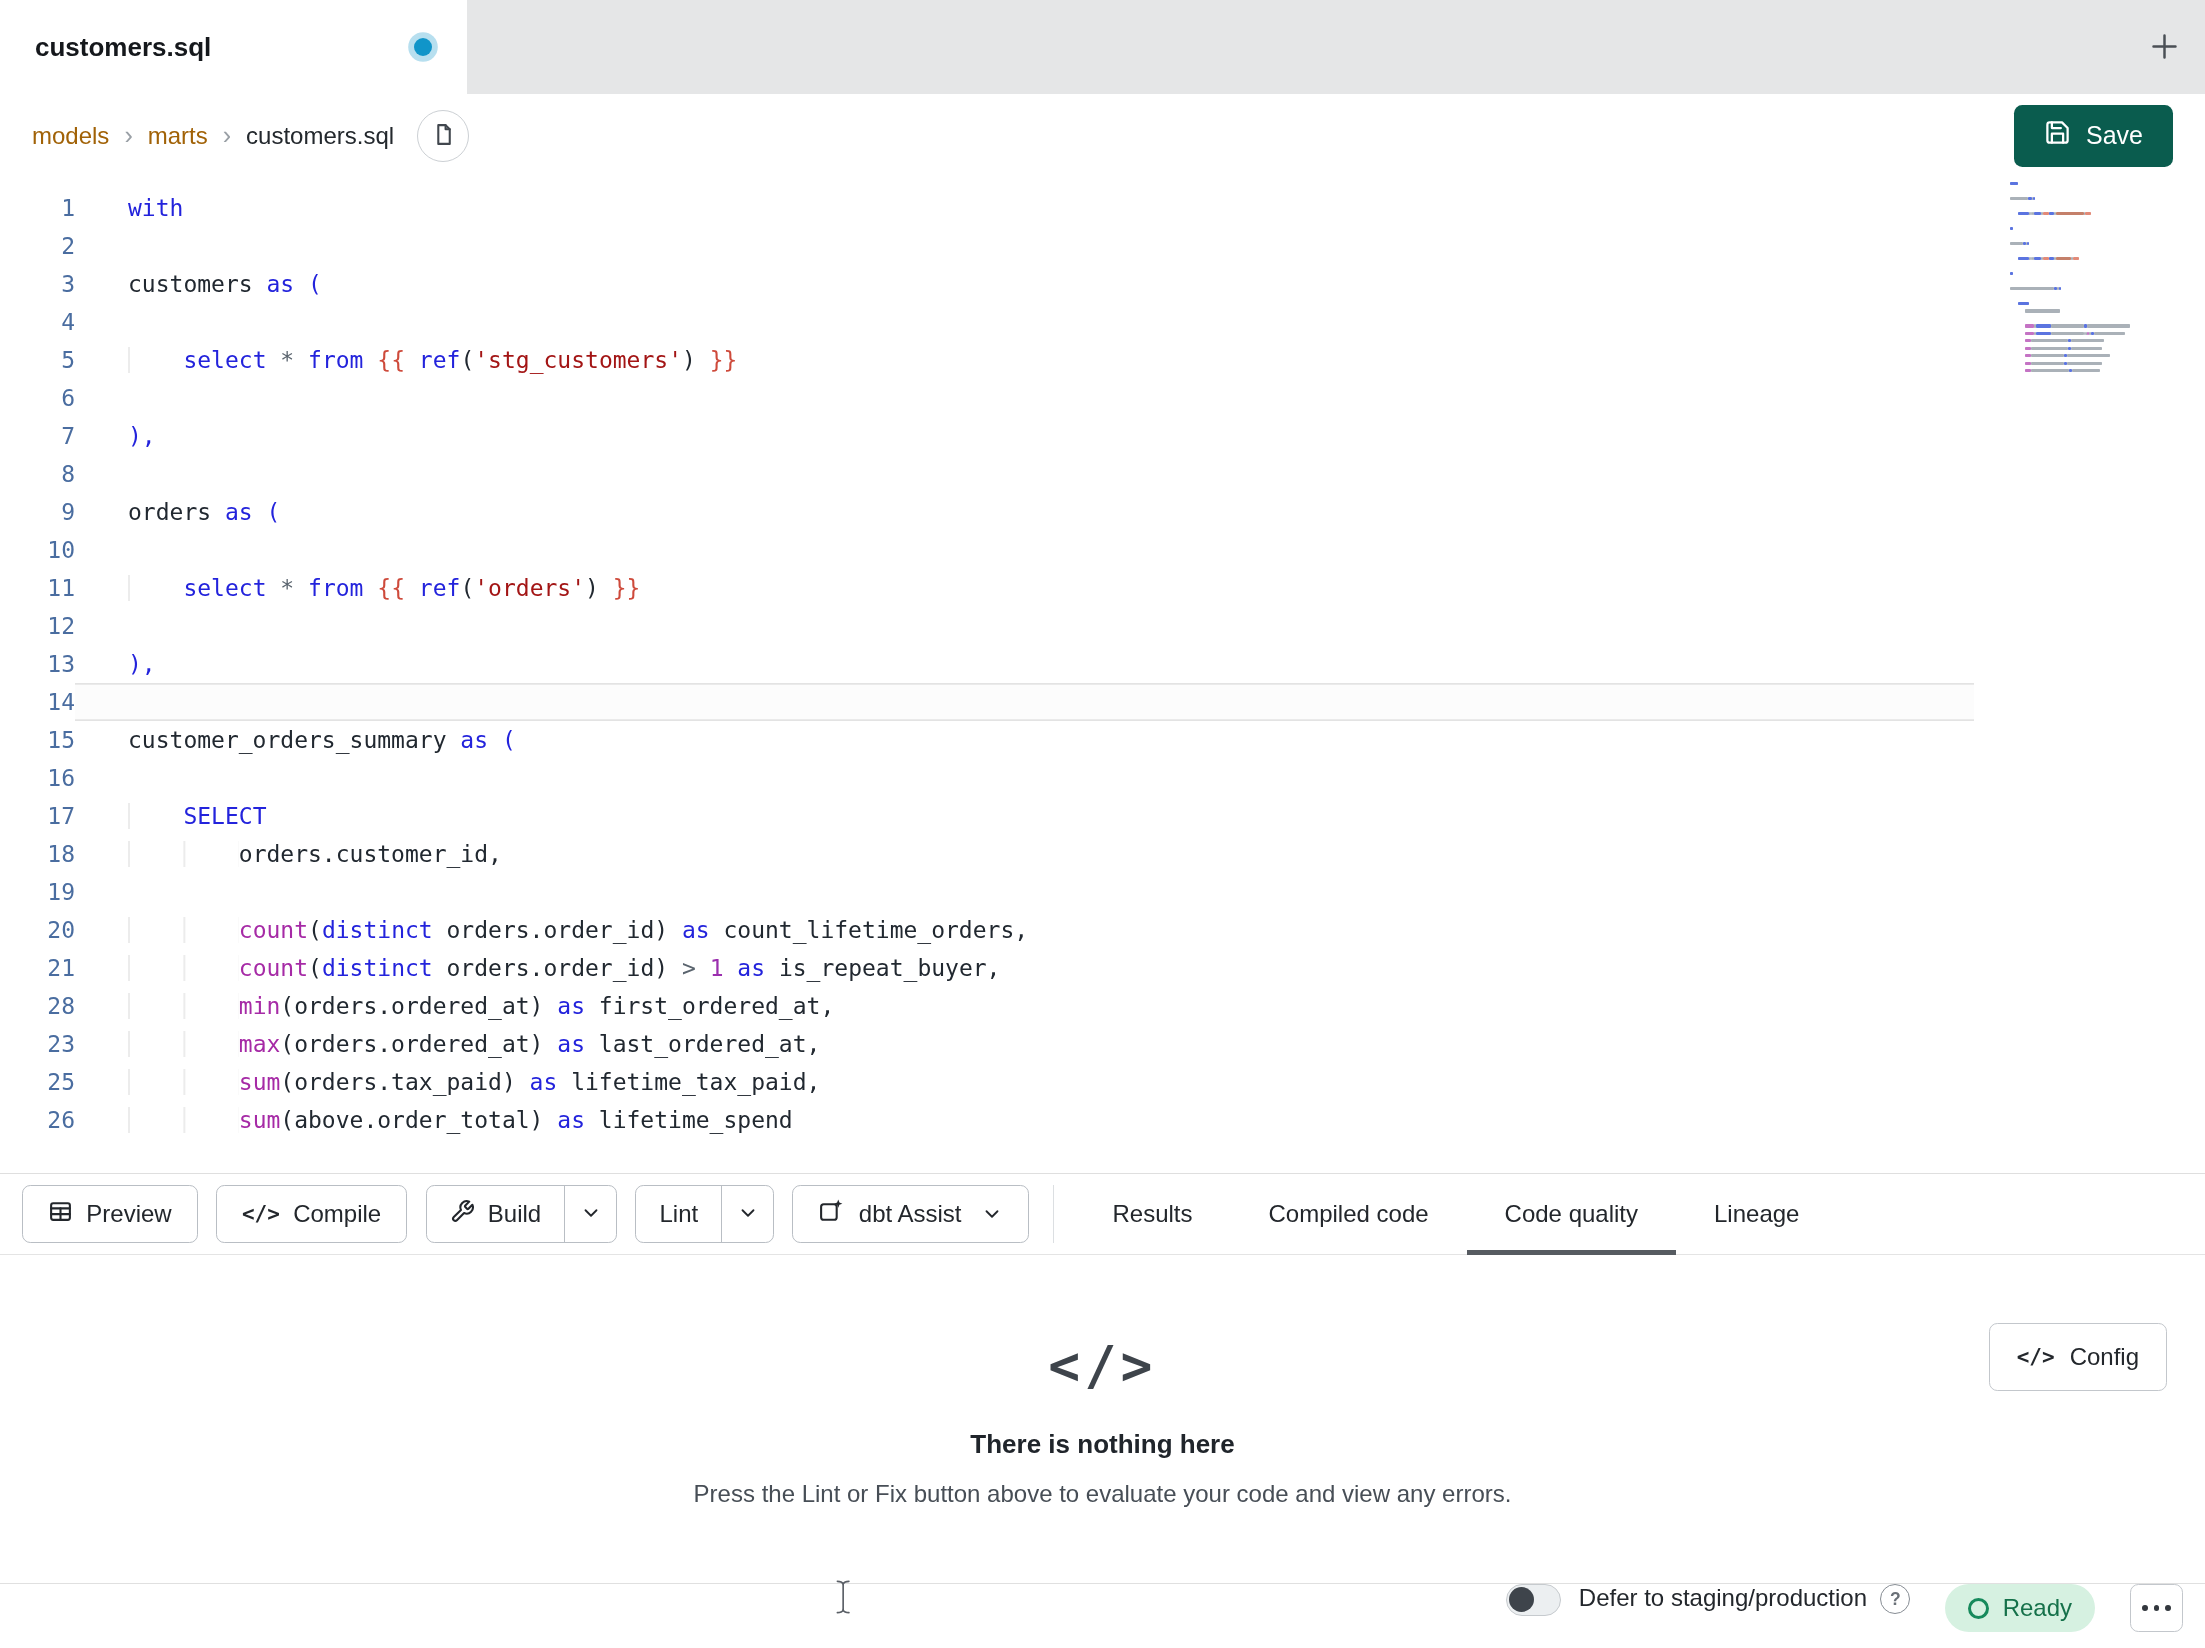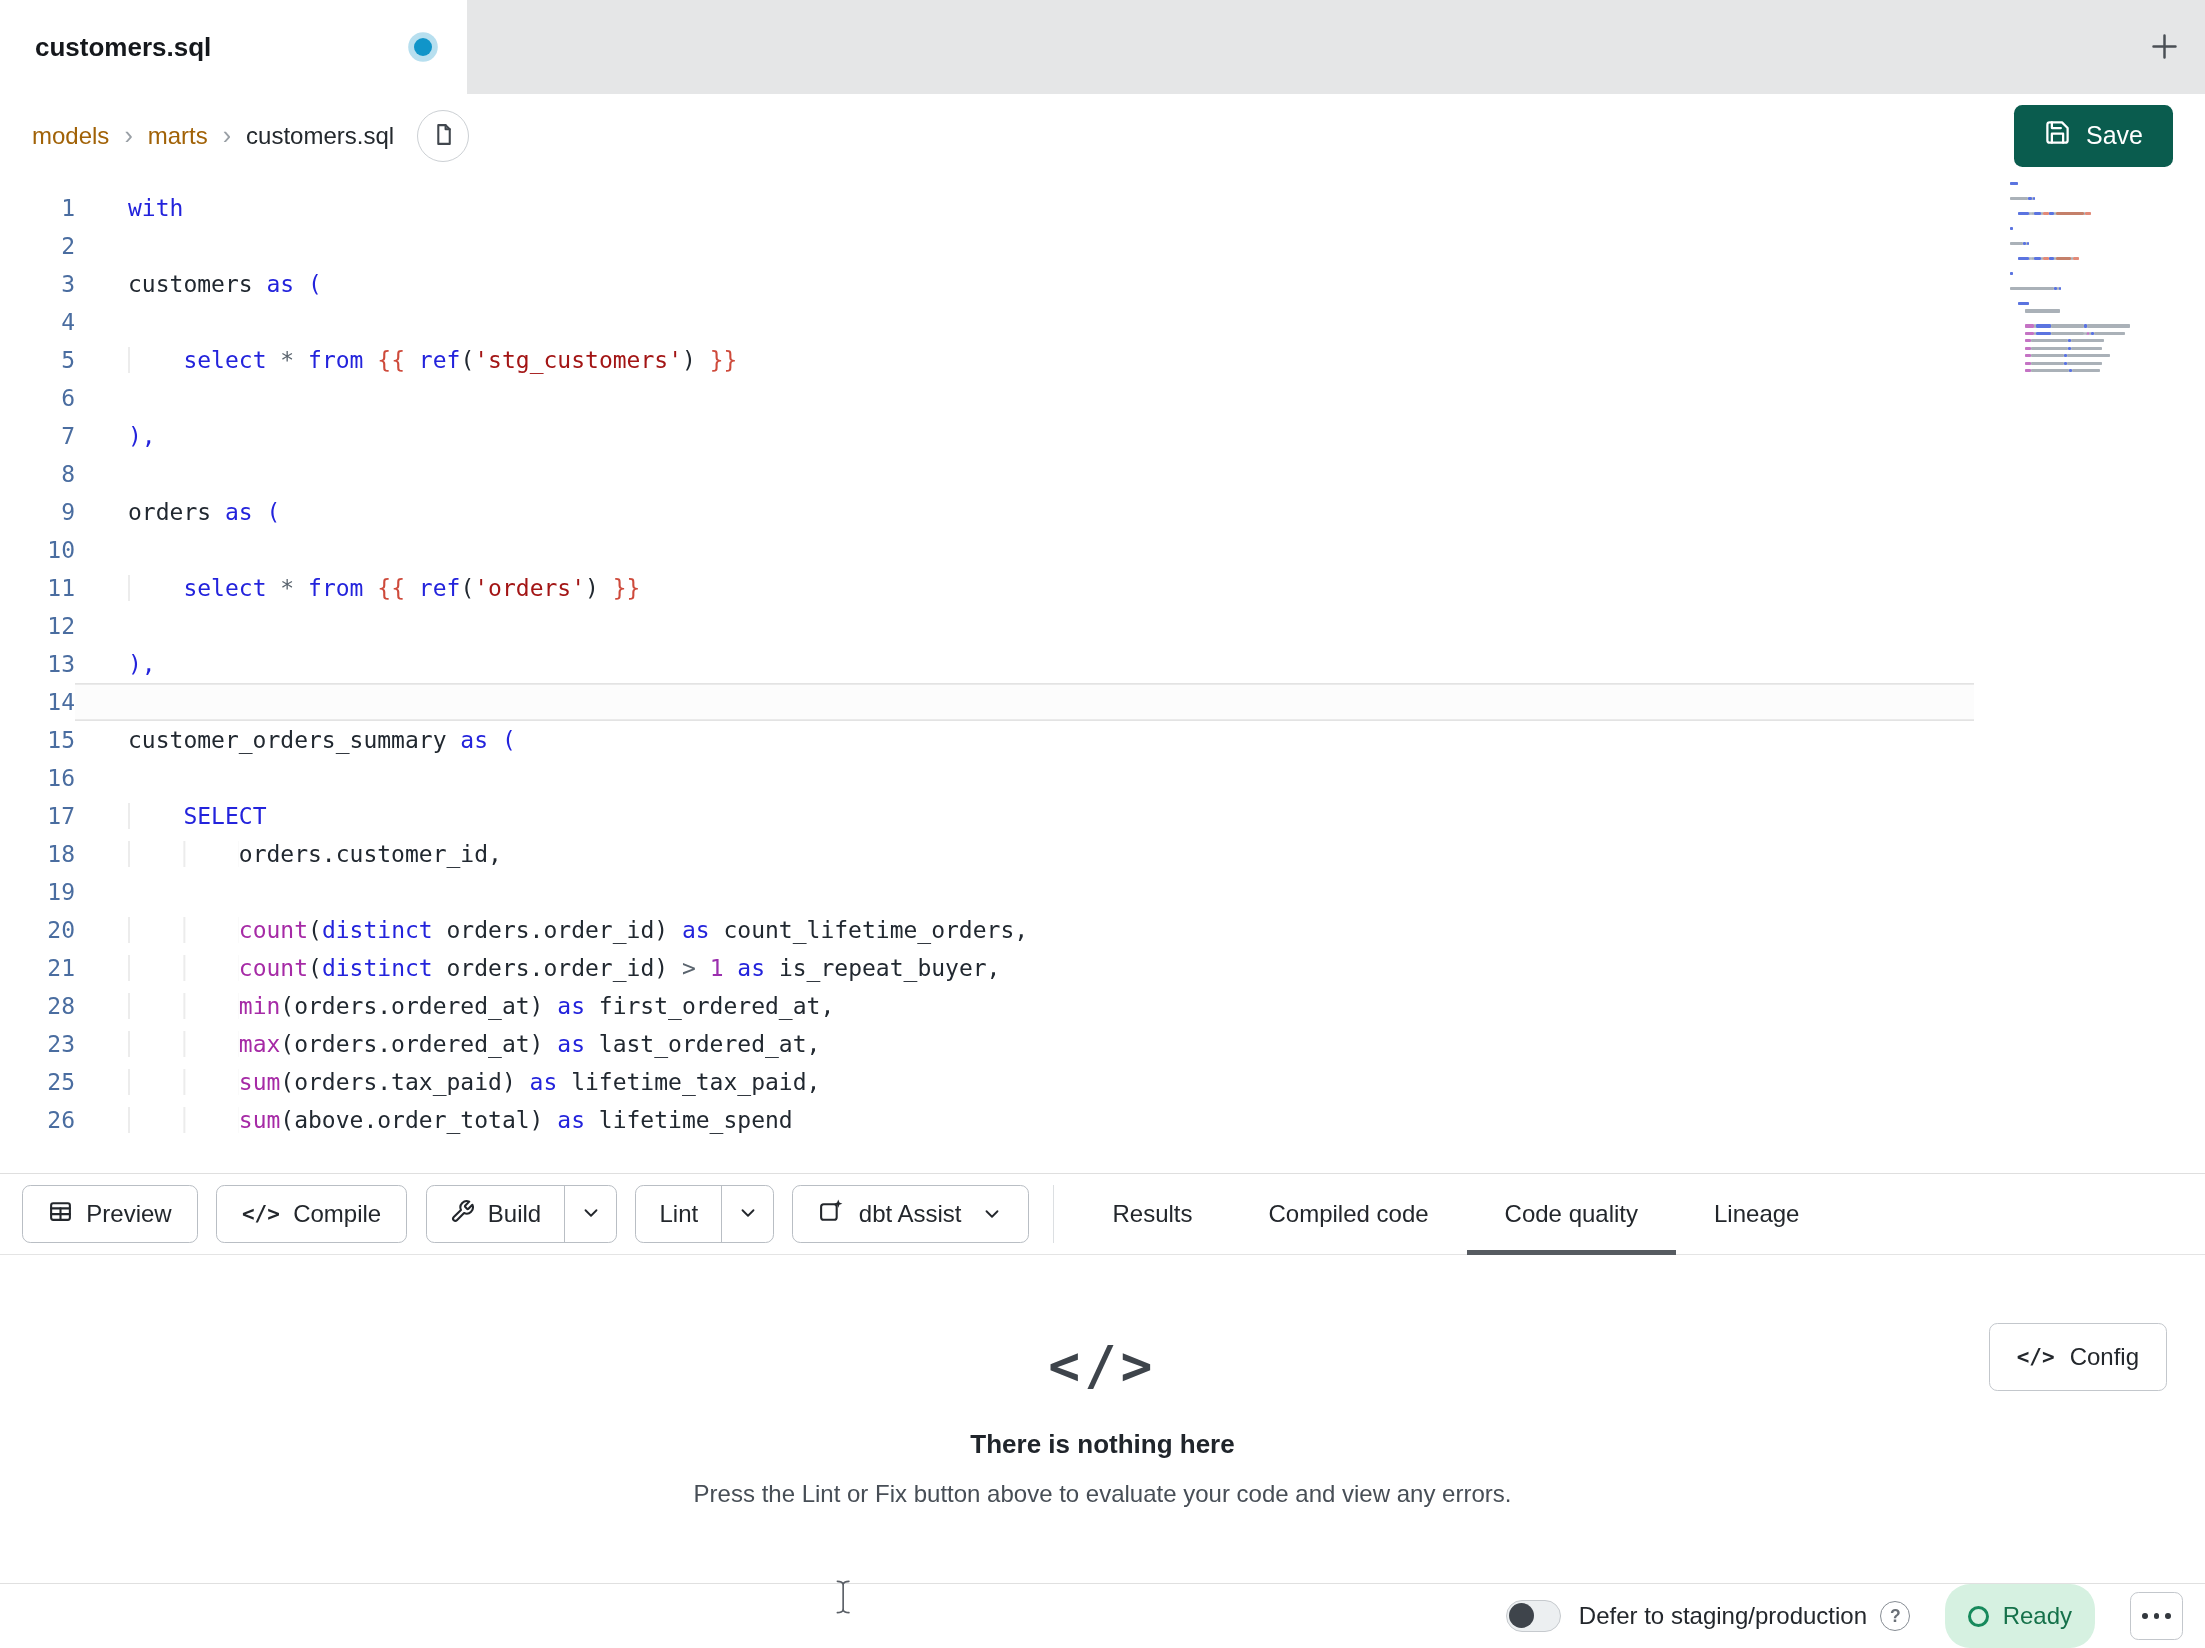--- a/index.html
+++ b/index.html
@@ -84,31 +84,31 @@
                 font-family:"Liberation Sans", sans-serif; }
   .empty { position:absolute; top:0; left:0; right:0; display:flex; flex-direction:column;
            align-items:center; padding-top:77px; }
   .empty-icon { font-family:"DejaVu Sans Mono", monospace; font-weight:bold; font-size:53px;
                 color:#3e444b; letter-spacing:4.2px; }
   .empty-title { margin-top:33px; font-size:26px; font-weight:bold; color:#20252b; }
   .empty-desc { margin-top:20px; font-size:24px; color:#474e56; }
 
   
   .statusbar { position:absolute; top:1583px; left:0; right:0; bottom:0; background:#fff;
-               border-top:1.7px solid #e0e0e0; display:flex; align-items:center; padding:0 22px; }
+               border-top:1.7px solid #e0e0e0; display:flex; align-items:flex-start; padding:0 22px; }
   .sb-spacer { flex:1; }
   .toggle { width:55px; height:32px; border-radius:16.7px; background:#eceff1; border:1.7px solid #c6cace;
             position:relative; cursor:pointer; margin-right:18.3px; }
   .toggle-knob { position:absolute; left:2.5px; top:1.7px; width:25px; height:25px; border-radius:50%;
                  background:#3e444b; }
   .defer-label { font-size:24px; color:#23272c; margin-right:13.3px; }
   .help-icon { width:30px; height:30px; border-radius:50%; border:1.7px solid #878d94; color:#6a7077;
                font-size:17.5px; font-weight:bold; display:flex; align-items:center; justify-content:center;
                margin-right:35px; cursor:pointer; }
-  .ready-pill { height:64px; padding:0 23px; border-radius:25px; background:#d6f1e1;
+  .ready-pill { height:48px; padding:0 23px; border-radius:25px; background:#d6f1e1;
                 display:flex; align-items:center; gap:13.3px; margin-right:35px; cursor:pointer; }
   .ready-ring { width:21px; height:21px; border-radius:50%; border:3.3px solid #178a5c; }
   .ready-label { font-size:24px; color:#15714a; }
   .more-btn { width:53px; height:48px; border:1.7px solid #c3c7cc; border-radius:8.3px; background:#fff;
               display:flex; align-items:center; justify-content:center; gap:5.8px; cursor:pointer; }
   .more-dot { width:5.8px; height:5.8px; border-radius:50%; background:#33383e; }
 
   .ibeam-cursor { position:absolute; left:834px; top:1578px; }
 </style>
 </head>

